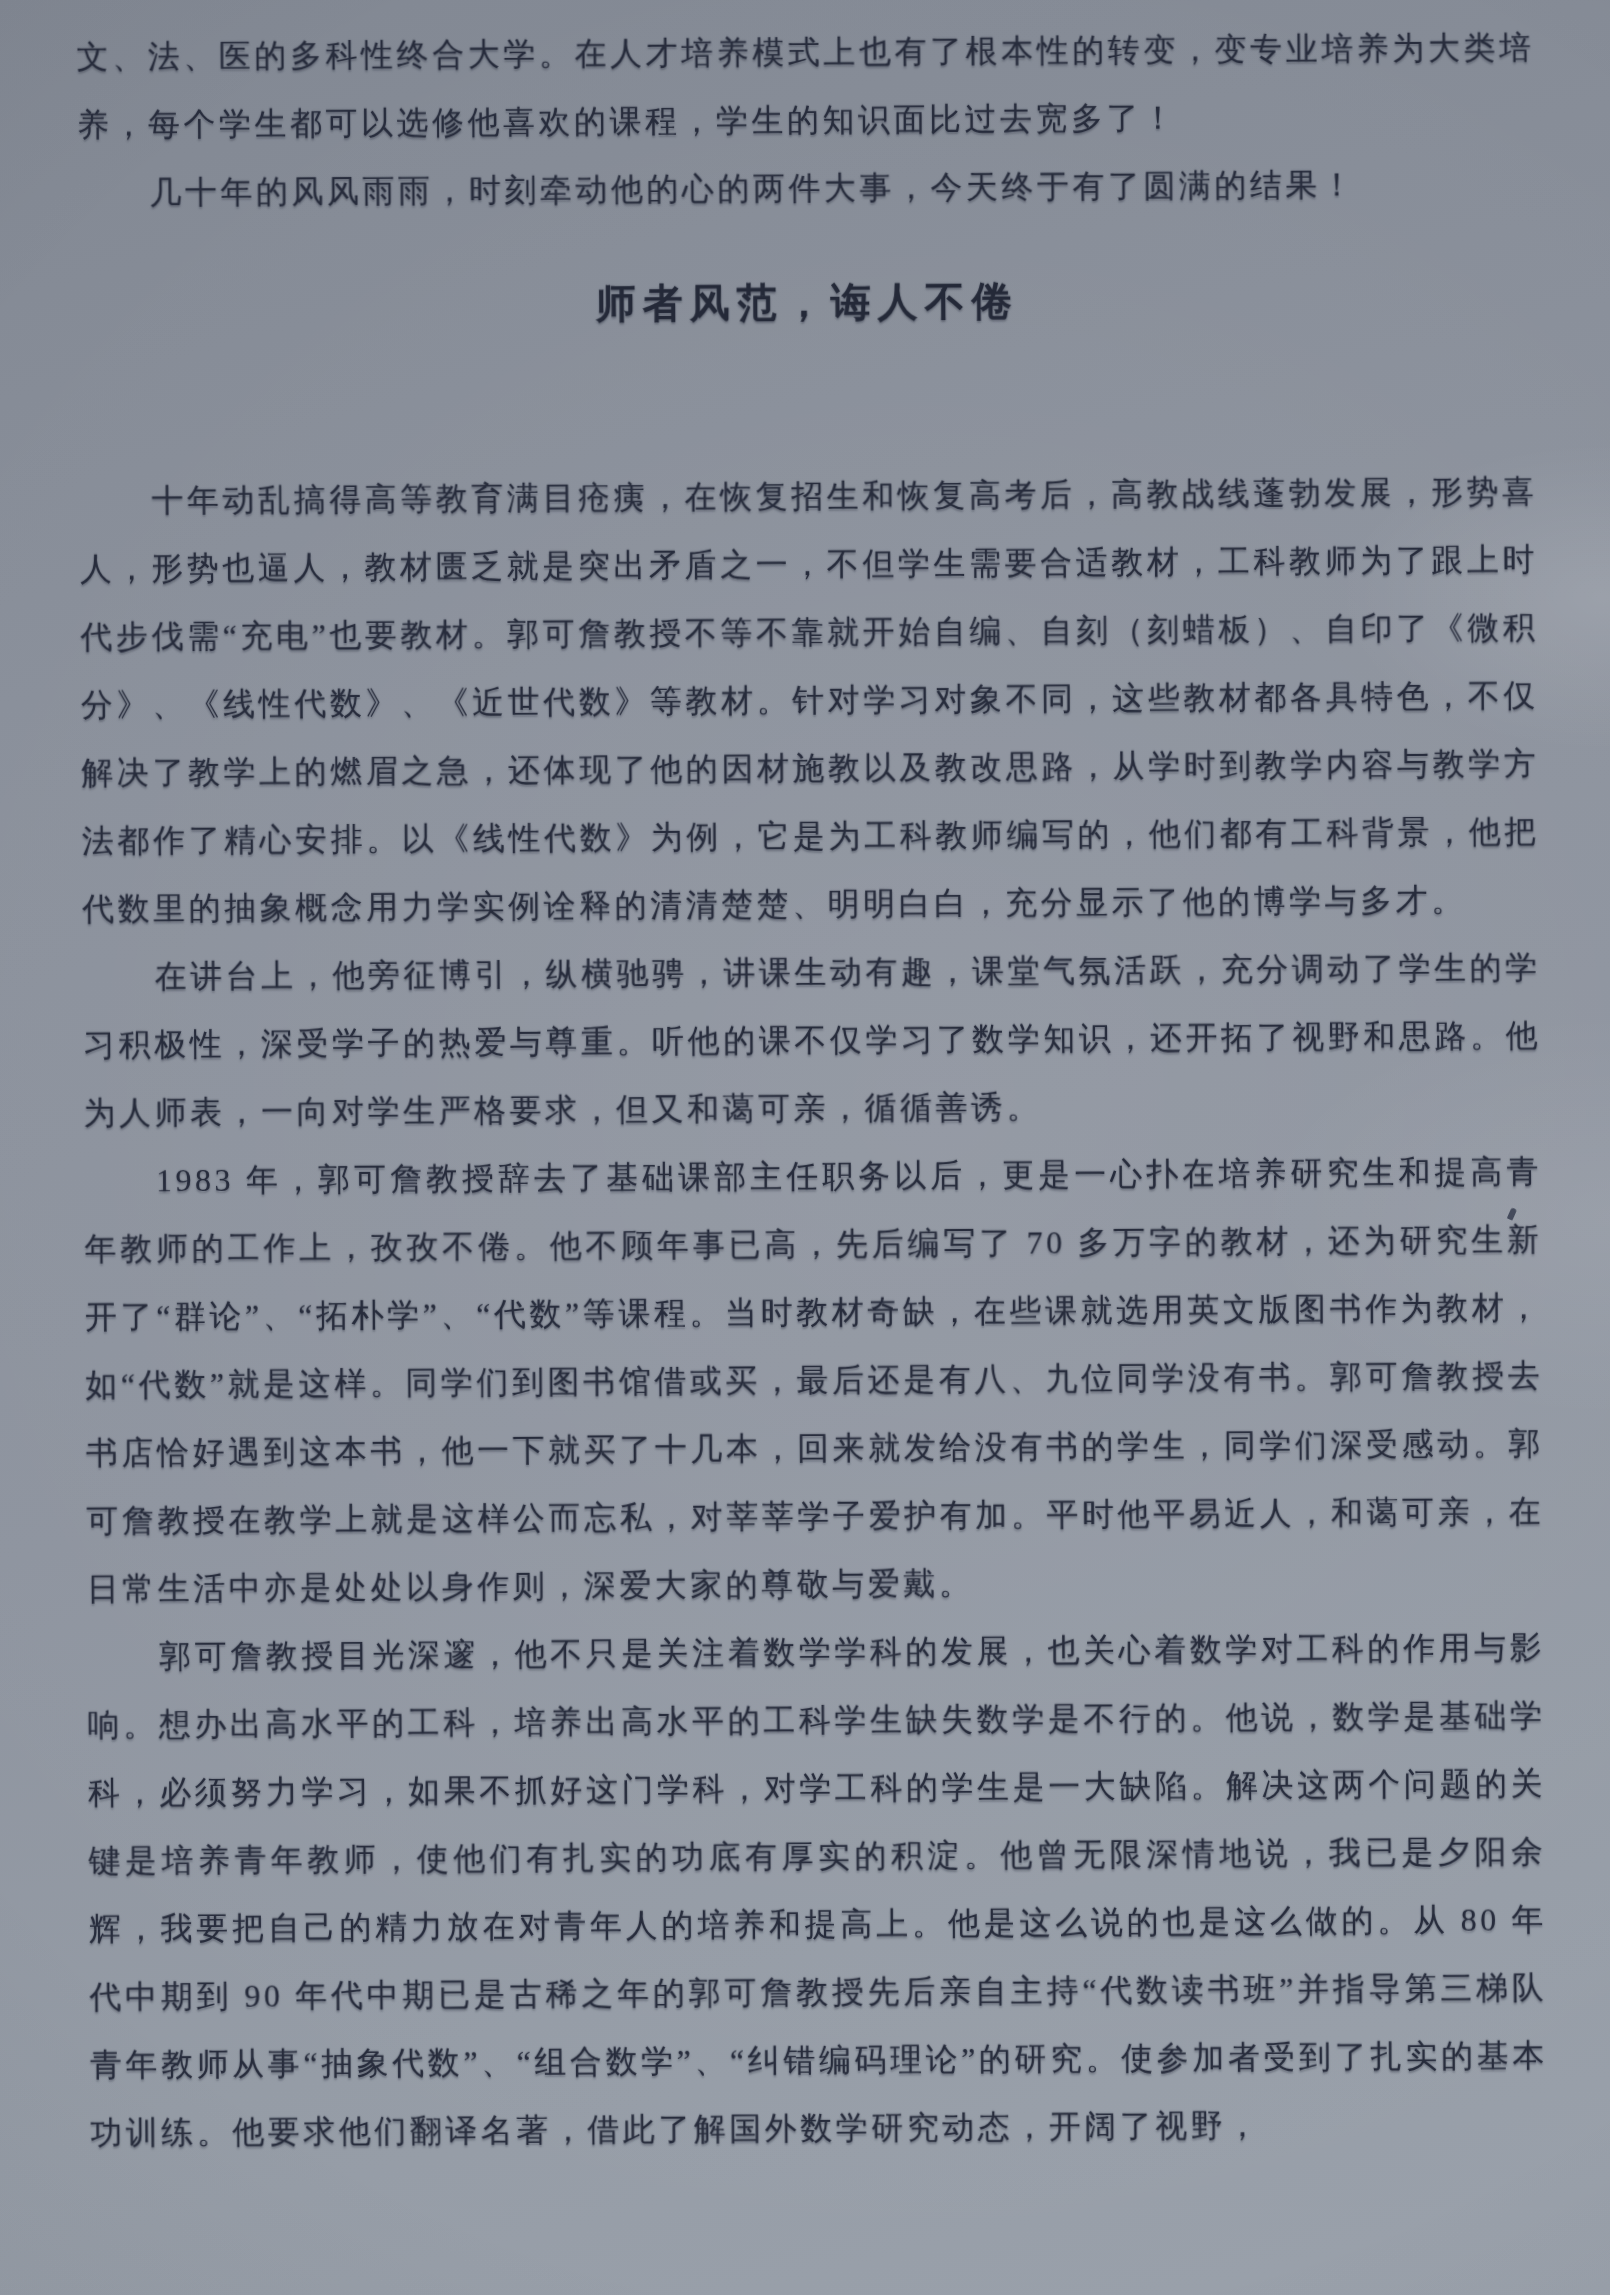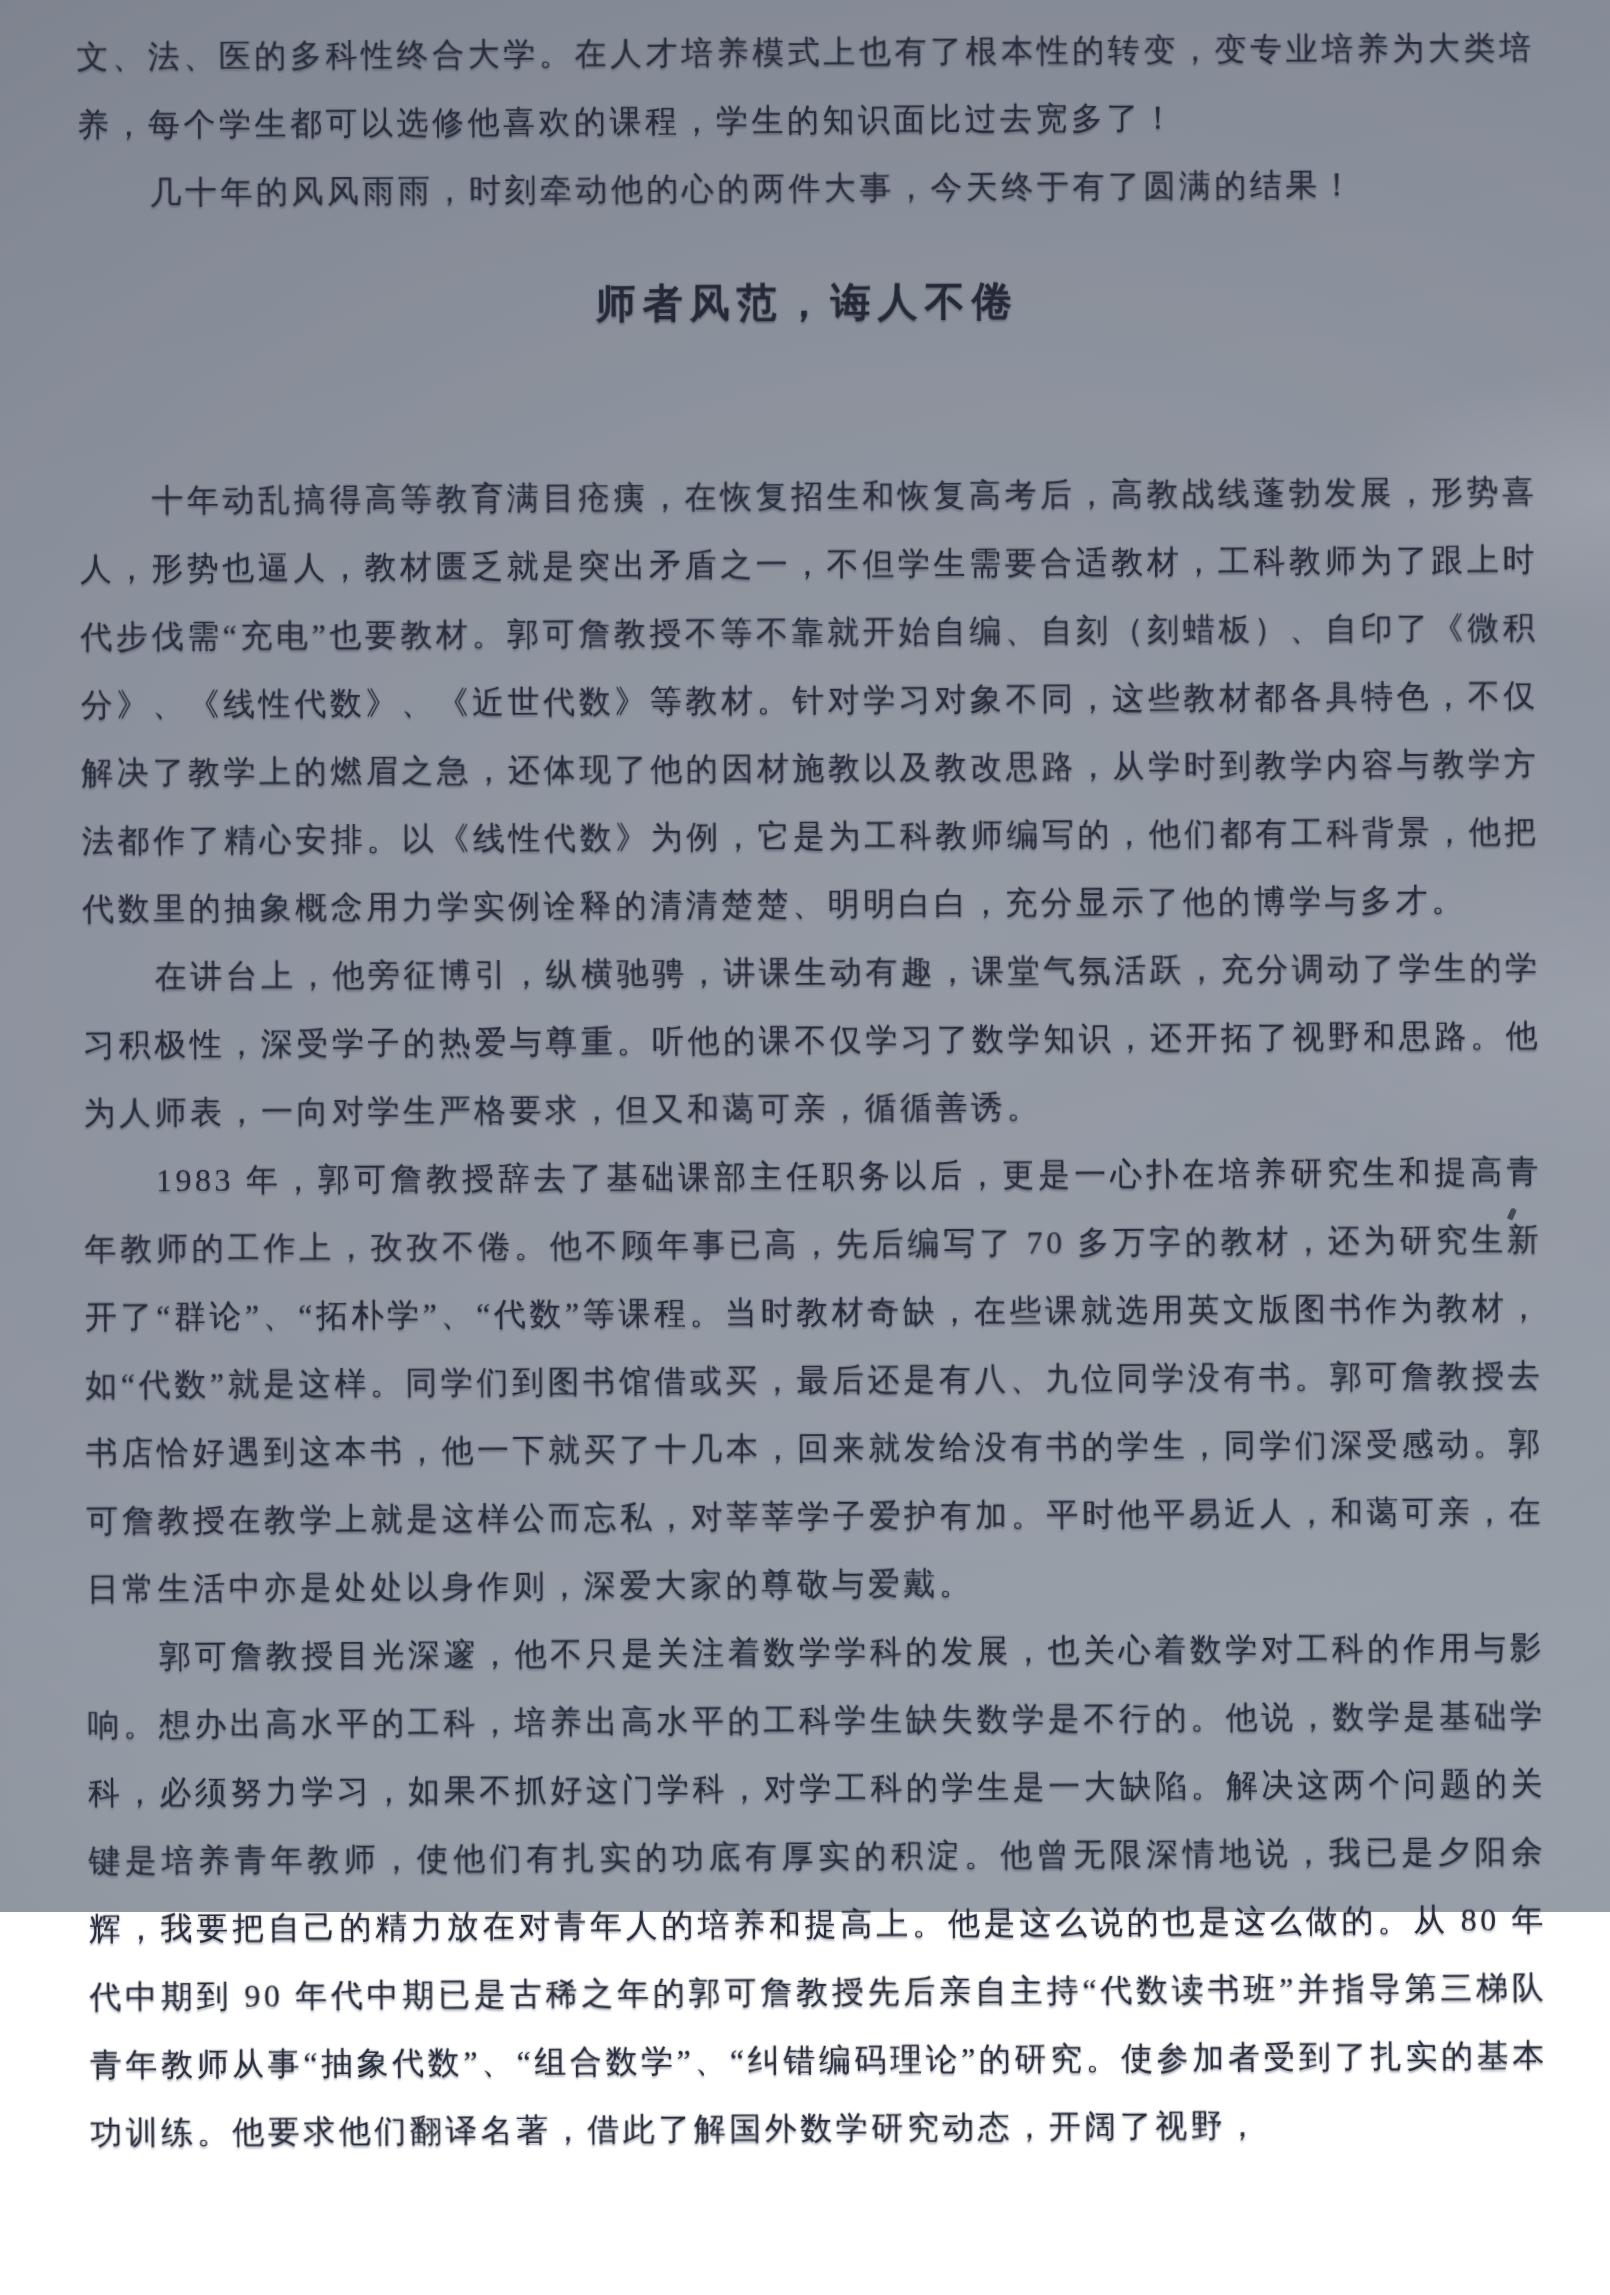--- a/index.html
+++ b/index.html
@@ -8,21 +8,21 @@
   }
   body {
     width: 1611px;
     height: 2295px;
     overflow: hidden;
     font-family: "Liberation Serif", "DejaVu Serif", serif;
   }
   .photo {
     position: relative;
     width: 1611px;
-    height: 1912px;
+    height: 2295px;
     background:
       radial-gradient(ellipse 135% 95% at 58% 48%, rgba(255,255,255,0.07) 0%, rgba(255,255,255,0.00) 55%, rgba(8,10,18,0.12) 100%),
       radial-gradient(ellipse 22% 9% at 99.5% 26%, rgba(255,255,255,0.12) 0%, rgba(255,255,255,0.00) 75%),
       radial-gradient(ellipse 30% 12% at 100% 53%, rgba(255,255,255,0.07) 0%, rgba(255,255,255,0.00) 75%),
       linear-gradient(166deg, #828893 0%, #8a909b 30%, #8e949f 58%, #959ca6 80%, #9aa1ab 100%);
     text-decoration: underline;
   }
   .content {
     position: absolute;
     left: 82px;

